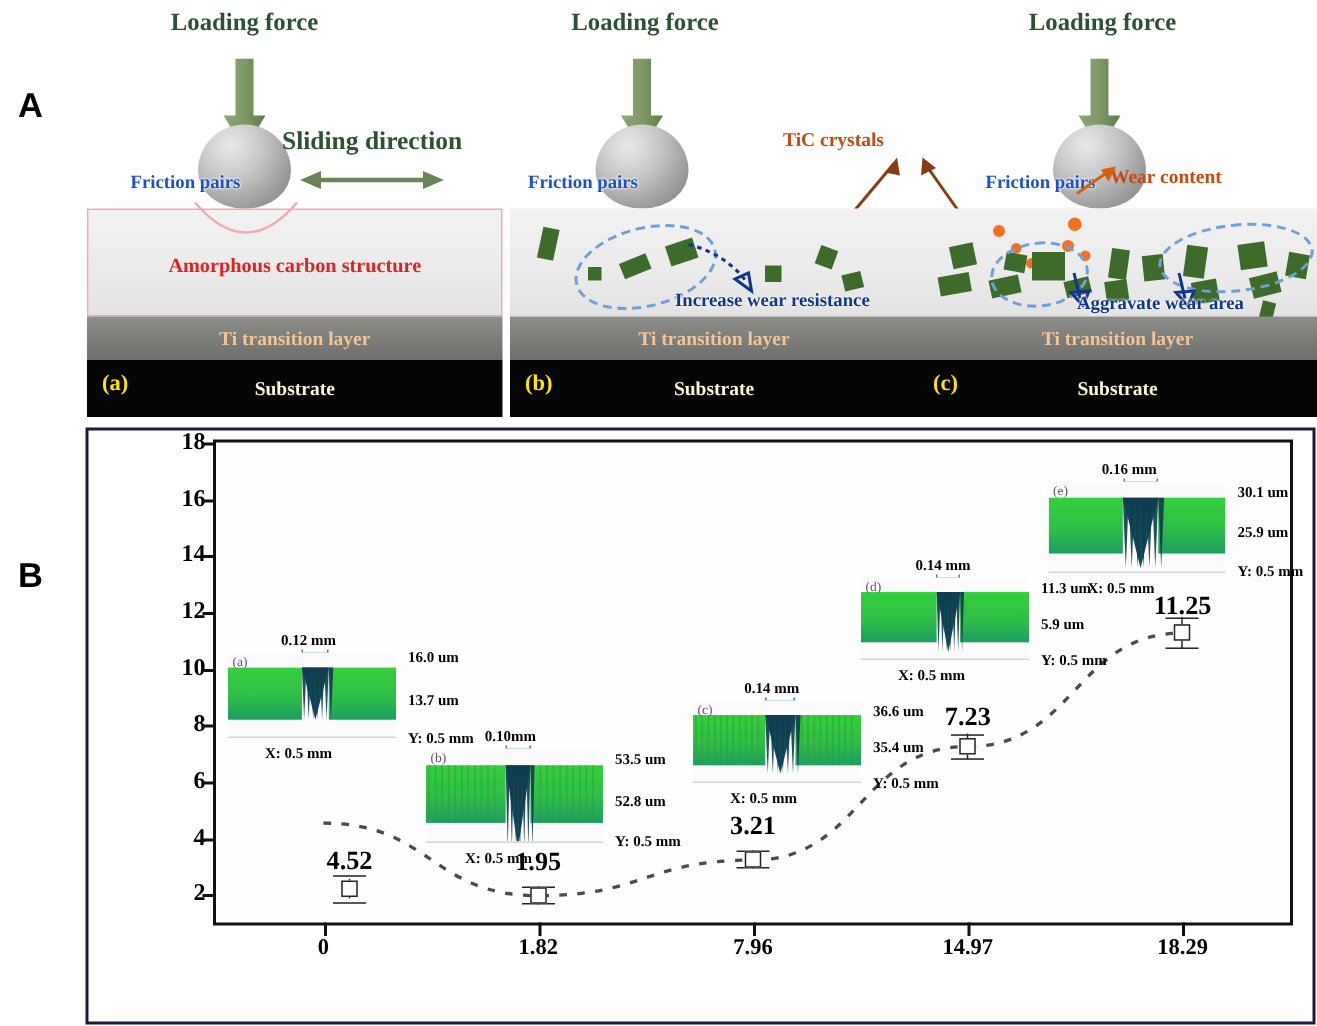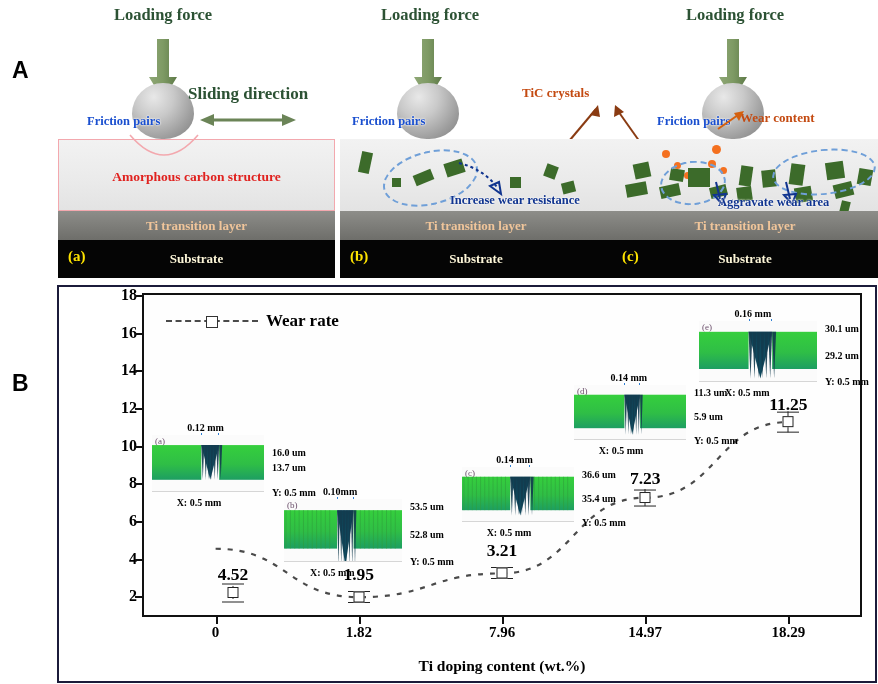--- a/index.html
+++ b/index.html
@@ -250,26 +250,20 @@
 <div class="panel-letter" style="left:12px;top:370px;">B</div>
 
 <div id="panel-b">
 
   <div class="ylabel">
     Wear rate × 10<sup>−6</sup>(m<sup>3</sup>.N<sup>−1</sup>.m<sup>−1</sup>)
   </div>
 
   <div id="plot">
 
-    <div class="legend">
-      <span class="legend-line">
-        <span class="legend-sq"></span>
-      </span>
-      <span class="legend-txt">Wear rate</span>
-    </div>
 
     <div id="yticks">
         <div class="ytick" style="top: 301.176px;">2</div>
         <div class="ytick-m" style="top: 301.176px;"></div>
         <div class="ytick" style="top: 263.529px;">4</div>
         <div class="ytick-m" style="top: 263.529px;"></div>
         <div class="ytick" style="top: 225.882px;">6</div>
         <div class="ytick-m" style="top: 225.882px;"></div>
         <div class="ytick" style="top: 188.235px;">8</div>
         <div class="ytick-m" style="top: 188.235px;"></div>
@@ -353,21 +347,21 @@
               <rect x="67.2" y="10.08" width="44.8" height="34.72" fill="url(#gr0)"></rect>
               <path d="M49.28,10.08 L58.24,44.8 L67.2,10.08 Z" fill="#10485c"></path>
               <path d="M49.28,10.08 L50.77333333333333,44.8 L52.266666666666666,10.08 Z" fill="#123c4e" opacity="0.92"></path>
               <path d="M52.266666666666666,10.08 L53.76,44.8 L55.25333333333333,10.08 Z" fill="#123c4e" opacity="0.92"></path>
               <path d="M55.25333333333334,10.08 L56.74666666666667,44.8 L58.24,10.08 Z" fill="#123c4e" opacity="0.92"></path>
               <path d="M58.24,10.08 L59.733333333333334,44.8 L61.22666666666667,10.08 Z" fill="#123c4e" opacity="0.92"></path>
               <path d="M61.22666666666667,10.08 L62.72,44.8 L64.21333333333334,10.08 Z" fill="#123c4e" opacity="0.92"></path>
               <path d="M64.21333333333334,10.08 L65.70666666666668,44.8 L67.2,10.08 Z" fill="#123c4e" opacity="0.92"></path>
               <path d="M67.2,10.08 L68.69333333333334,44.8 L70.18666666666667,10.08 Z" fill="#123c4e" opacity="0.92"></path>
             </svg></div>
-          <div class="ins-right" style="left:120px;top:24px;">16.0 um</div>
+          <div class="ins-right" style="left:120px;top:10px;">16.0 um</div>
           <div class="ins-right" style="left:120px;top:38.879999999999995px;">13.7 um</div>
           <div class="ins-right" style="left:120px;top:63.52px;">Y: 0.5 mm</div>
           <div class="ins-x" style="left:24.64px;top:74px;">X: 0.5 mm</div>
         </div>
         <div class="inset" style="left: 140px; top: 192px; width: 200px;">
           <span class="ins-tag">(b)</span>
           <div class="ins-dim" style="left:39.099999999999994px;top:-1px;">0.10mm</div>
           <div class="ins-bar" style="left:53.099999999999994px;top:12px;width:16.520000000000003px;"></div>
           <div class="ins-img" style="width:118px;height:62px;"><svg width="118" height="62" viewBox="0 0 118 62">
               <defs>
@@ -506,21 +500,20 @@
               <path d="M49.56,10.799999999999999 L61.36,57.6 L73.16,10.799999999999999 Z" fill="#10485c"></path>
               <path d="M49.56,10.799999999999999 L51.52666666666667,57.6 L53.49333333333334,10.799999999999999 Z" fill="#123c4e" opacity="0.92"></path>
               <path d="M53.49333333333334,10.799999999999999 L55.46000000000001,57.6 L57.42666666666668,10.799999999999999 Z" fill="#123c4e" opacity="0.92"></path>
               <path d="M57.42666666666667,10.799999999999999 L59.39333333333334,57.6 L61.36,10.799999999999999 Z" fill="#123c4e" opacity="0.92"></path>
               <path d="M61.36,10.799999999999999 L63.32666666666667,57.6 L65.29333333333334,10.799999999999999 Z" fill="#123c4e" opacity="0.92"></path>
               <path d="M65.29333333333334,10.799999999999999 L67.26,57.6 L69.22666666666667,10.799999999999999 Z" fill="#123c4e" opacity="0.92"></path>
               <path d="M69.22666666666667,10.799999999999999 L71.19333333333334,57.6 L73.16000000000001,10.799999999999999 Z" fill="#123c4e" opacity="0.92"></path>
               <path d="M73.16,10.799999999999999 L75.12666666666667,57.6 L77.09333333333333,10.799999999999999 Z" fill="#123c4e" opacity="0.92"></path>
             </svg></div>
           <div class="ins-right" style="left:126px;top:14px;">30.1 um</div>
-          <div class="ins-right" style="left:126px;top:40.8px;">29.2 um</div>
+          <div class="ins-right" style="left:126px;top:40.8px;">25.9 um</div>
           <div class="ins-right" style="left:126px;top:67.2px;">Y: 0.5 mm</div>
           <div class="ins-x" style="left:25.96px;top:78px;">X: 0.5 mm</div>
         </div>
       </div>
   </div>
 
-  <div class="xlabel">Ti doping content (wt.%)</div>
 </div>
 
 </body></html>

